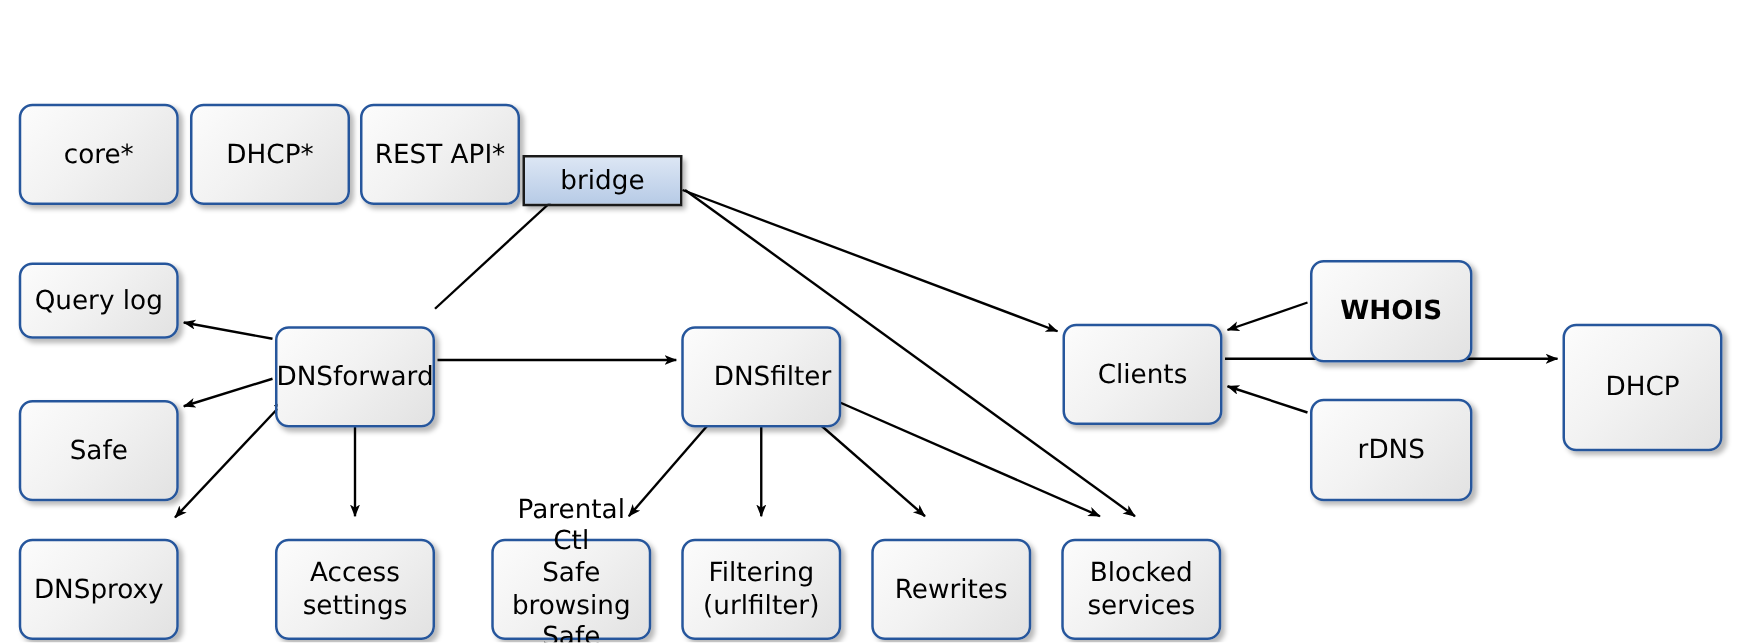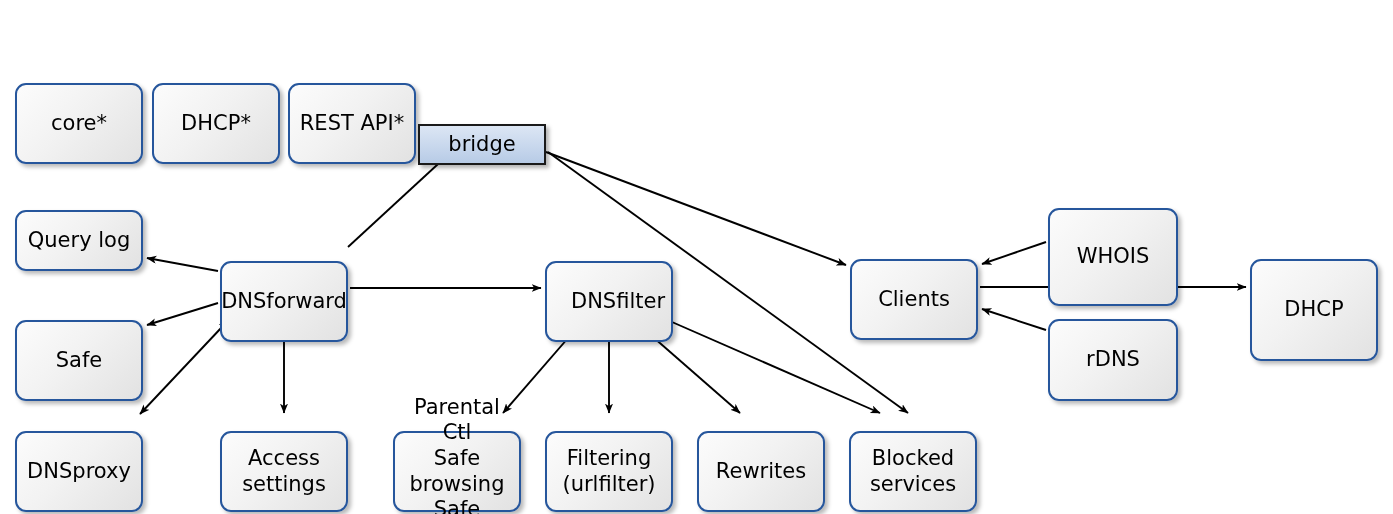--- a/index.html
+++ b/index.html
@@ -126,21 +126,21 @@
       <div class="node" style="left: 697px; top: 417px; width: 128px; height: 81px;">
         <span>Rewrites</span>
       </div>
       <div class="node" style="left: 849px; top: 417px; width: 128px; height: 81px;">
         <span>Blocked
 services</span>
       </div>
       <div class="node" style="left: 850px; top: 245px; width: 128px; height: 81px;">
         <span>Clients</span>
       </div>
-      <div class="node" style="left: 1048px; top: 194px; width: 130px; height: 98px;">
+      <div class="node" style="left: 1048px; top: 194px; width: 130px; height: 82px; font-weight: bold;">
         <span>WHOIS</span>
       </div>
       <div class="node" style="left: 1048px; top: 305px; width: 130px; height: 82px;">
         <span>rDNS</span>
       </div>
       <div class="node" style="left: 1250px; top: 245px; width: 128px; height: 102px;">
         <span>DHCP</span>
       </div>
     </div>
 

